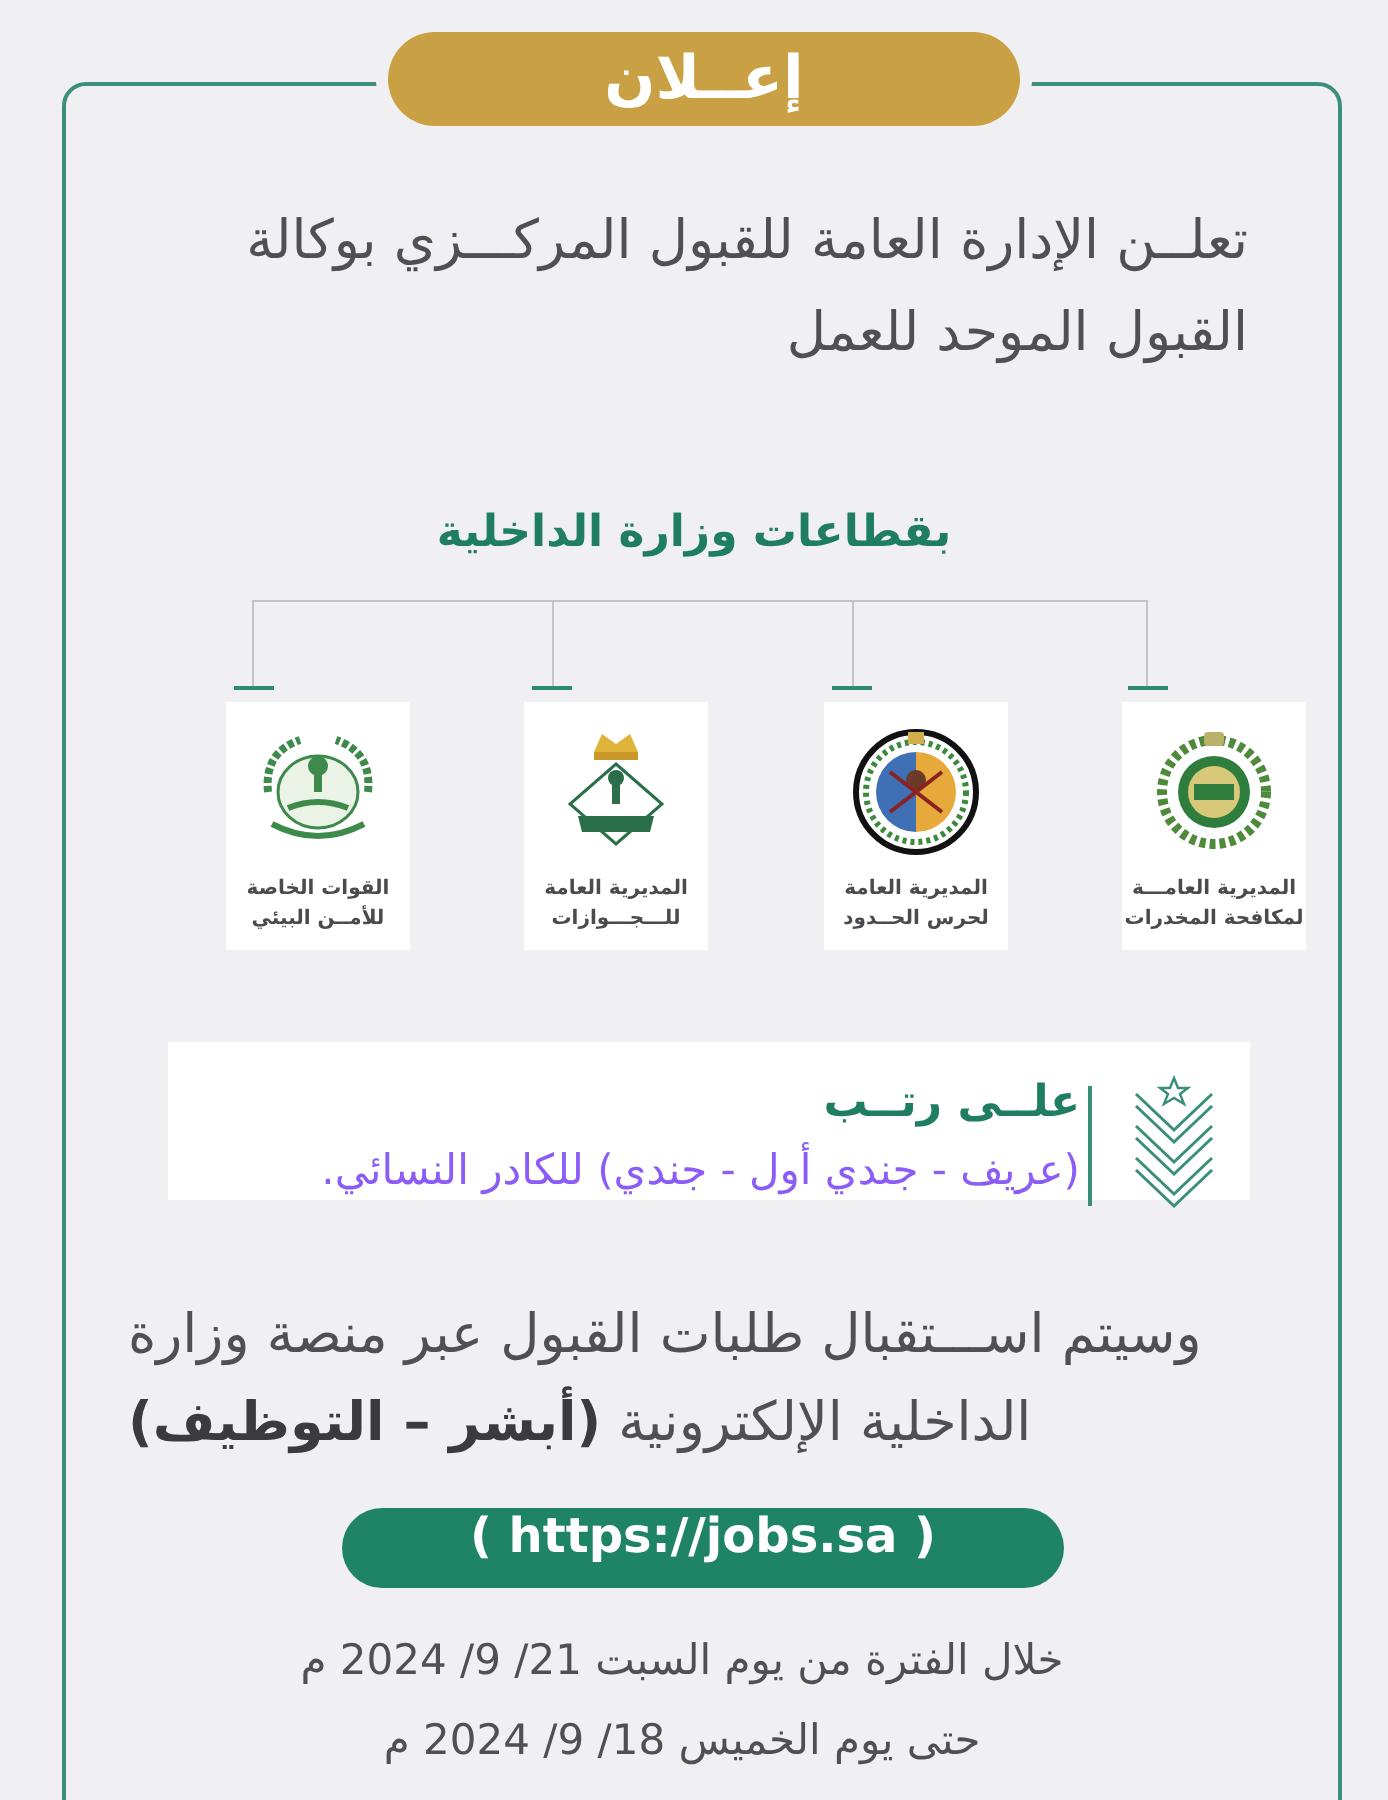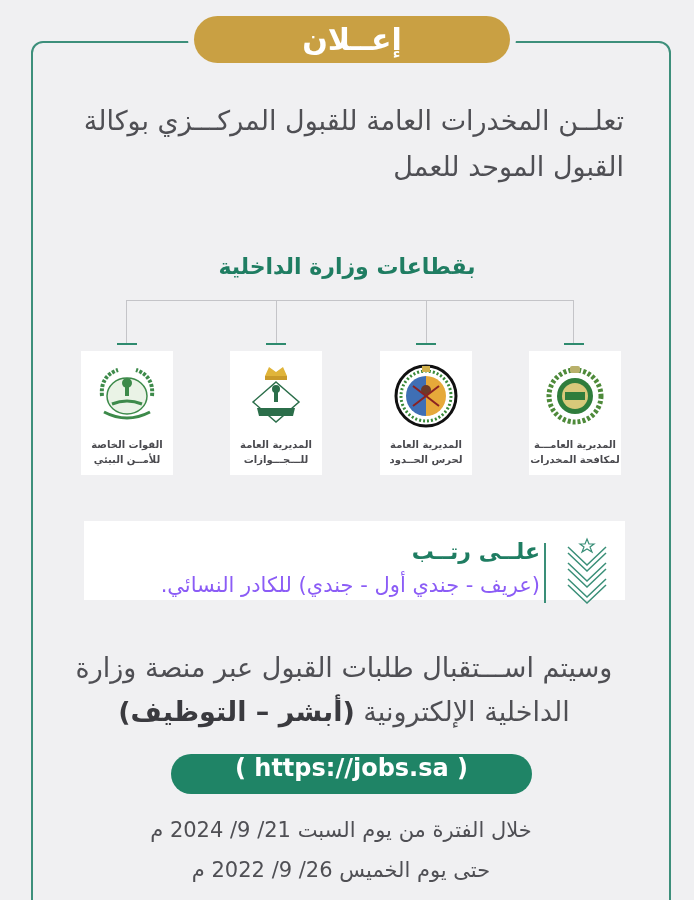--- a/index.html
+++ b/index.html
@@ -30,21 +30,21 @@
     position: absolute; left: 0; width: 694px; top: 254px;
     text-align: center; direction: rtl;
     color: #1f7d62; font-weight: bold; font-size: 22px;
   }
   .tree-h { position: absolute; top: 300px; left: 126px; width: 448px; height: 1px; background: #c4c4c8; }
   .tree-v { position: absolute; top: 300px; width: 1px; height: 44px; background: #c4c4c8; }
   .tree-tick { position: absolute; top: 343px; width: 20px; height: 2px; background: #2e8a6e; }
   .card {
     position: absolute; top: 351px; width: 92px; height: 124px;
     background: #fff; box-sizing: border-box;
-    display: flex; flex-direction: column; align-items: center;
+    display: flex; flex-direction: column; align-items: center; margin-left: 32px;
   }
   .card .logo { margin-top: 8px; width: 72px; height: 72px; display:flex; align-items:center; justify-content:center; }
   .card .label {
     direction: rtl; text-align: center; color: #4a4a4f;
     font-size: 10px; line-height: 15px; margin-top: 6px; font-weight: bold;
   }
   .rank-box {
     position: absolute; left: 84px; top: 521px; width: 541px; height: 79px;
     background: #fff;
   }
@@ -53,21 +53,21 @@
     position: absolute; right: 85px; top: 18px; direction: rtl;
     color: #1f7d62; font-weight: bold; font-size: 22px;
   }
   .rank-text {
     position: absolute; right: 85px; top: 52px; direction: rtl; white-space: nowrap;
     color: #8b5cf6; font-size: 21px;
   }
   .rank-icon { position: absolute; left: 482px; top: 14px; }
   .reception {
     position: absolute; right: 70px; top: 646px; width: 560px;
-    direction: rtl; text-align: center;
+    direction: rtl; text-align: left;
     color: #4f4f54; font-size: 27px; line-height: 44px;
   }
   .reception b { color: #3a3a3f; }
   .url-pill {
     position: absolute; left: 171px; top: 754px; width: 361px; height: 40px;
     background: #1f8466; border-radius: 20px;
     display: flex; align-items: flex-start; justify-content: center;
     color: #fff; font-weight: bold; font-size: 24px;
   }
   .period {
@@ -79,21 +79,21 @@
 </head>
 <body>
 
 <div class="frame"></div>
 
 <div class="title-pill">
   <span>إعــلان</span>
 </div>
 
 <div class="intro">
-  <div>تعلــن المخدرات العامة للقبول المركـــزي بوكالة</div>
+  <div>تعلــن الإدارة العامة للقبول المركـــزي بوكالة</div>
   <div>القبول الموحد للعمل</div>
 </div>
 
 <div class="sectors-title">بقطاعات وزارة الداخلية</div>
 
 <div class="tree-h"></div>
 <div class="tree-v" style="left:126px"></div>
 <div class="tree-v" style="left:276px"></div>
 <div class="tree-v" style="left:426px"></div>
 <div class="tree-v" style="left:573px"></div>
@@ -193,14 +193,14 @@
   <div>وسيتم اســـتقبال طلبات القبول عبر منصة وزارة</div>
   <div><span>الداخلية الإلكترونية </span><b>(أبشر – التوظيف)</b></div>
 </div>
 
 <div class="url-pill">
   <span>( https://jobs.sa )</span>
 </div>
 
 <div class="period">
   <div>خلال الفترة من يوم السبت 21/ 9/ 2024 م</div>
-  <div>حتى يوم الخميس 26/ 9/ 2022 م</div>
+  <div>حتى يوم الخميس 18/ 9/ 2024 م</div>
 </div>
 
 </body></html>

